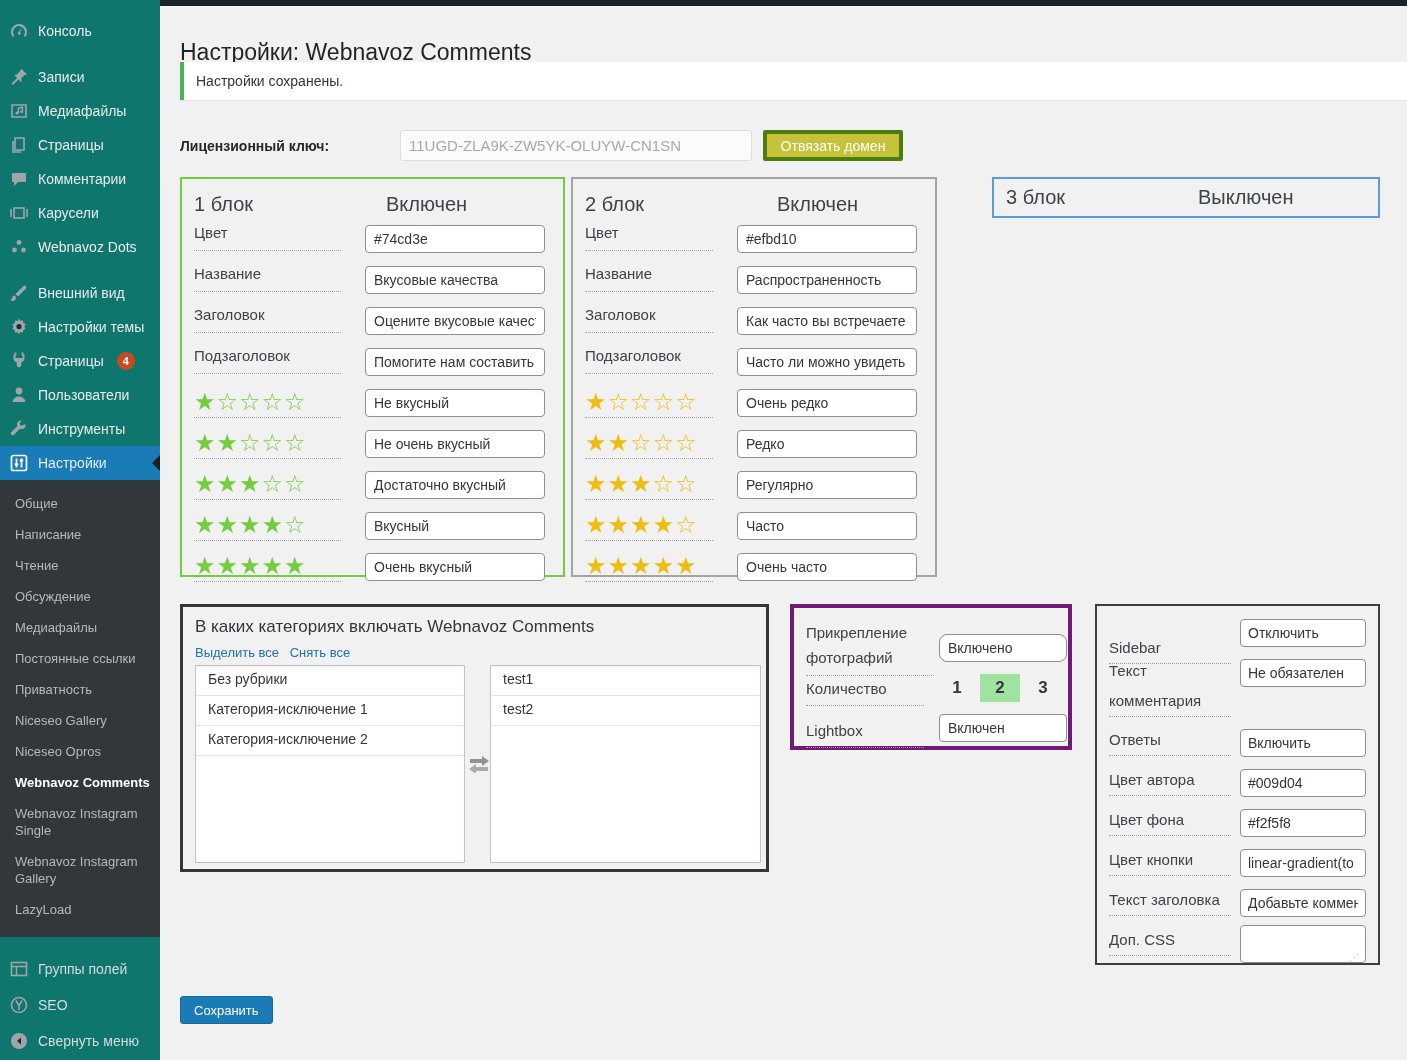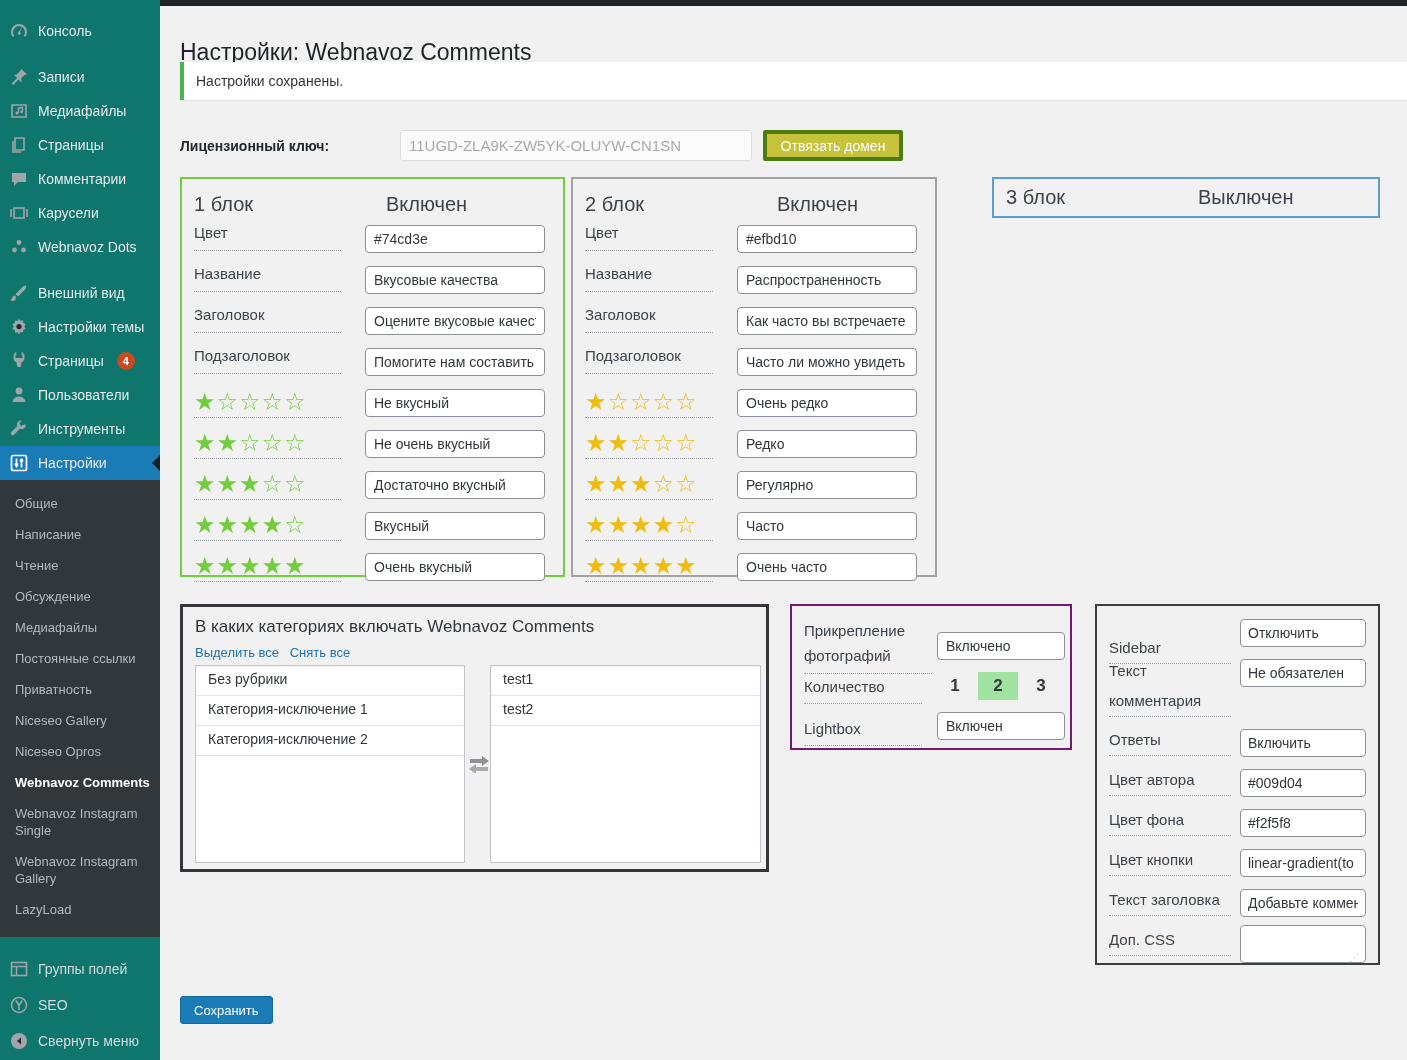--- a/index.html
+++ b/index.html
@@ -50,21 +50,21 @@
   .panel{position:absolute;box-sizing:border-box;background:#f1f1f1;}
   .cats{left:20px;top:604px;width:589px;height:268px;border:3px solid #33373b;}
   .cats-title{position:absolute;left:12px;top:10px;font-size:17px;color:#32373c;}
   .cats-links{position:absolute;left:12px;top:38px;font-size:13px;}
   .cats-links span{color:#2271b1;cursor:pointer;margin-right:7px;}
   .catlist{position:absolute;top:58px;background:#fff;border:1px solid #c3c4c7;box-shadow:inset 0 1px 2px rgba(0,0,0,.06);overflow:hidden;}
   .catlist.left{left:12px;width:268px;height:196px;}
   .catlist.right{left:307px;width:269px;height:196px;}
   .catlist div{padding:5px 12px;font-size:14px;color:#32373c;border-bottom:1px solid #e2e4e7;height:19px;cursor:pointer;}
   .transfer{position:absolute;left:283px;top:148px;color:#8f9296;}
-  .photos{left:630px;top:604px;width:282px;height:146px;border:2px solid #701a75;}
+  .photos{left:630px;top:604px;width:282px;height:146px;border:4px solid #701a75;}
   .p-label{position:absolute;left:12px;font-size:15px;color:#3c434a;border-bottom:1px dotted #9aa0a5;padding-bottom:5px;}
   .mini-input{position:absolute;background:#fff;border:1px solid #8c8f94;border-radius:4px;font-size:14px;color:#32373c;padding:0 8px;font-family:"Liberation Sans",sans-serif;box-sizing:border-box;height:28px;}
   .chip{position:absolute;top:66px;height:28px;line-height:28px;text-align:center;font-size:17px;font-weight:700;color:#32373c;cursor:pointer;}
   .chip.sel{background:#a0e2a0;}
   .disp{left:935px;top:604px;width:285px;height:361px;border:2px solid #3a3f44;}
   .d-label{position:absolute;left:12px;width:122px;font-size:15px;line-height:30px;color:#3c434a;border-bottom:1px dotted #9aa0a5;}
   .d-input{position:absolute;left:143px;width:126px;height:28px;box-sizing:border-box;background:#fff;border:1px solid #8c8f94;border-radius:4px;font-size:14px;color:#32373c;padding:0 7px;font-family:"Liberation Sans",sans-serif;}
   .d-textarea{position:absolute;left:143px;width:126px;height:38px;box-sizing:border-box;background:#fff;border:1px solid #8c8f94;border-radius:4px;resize:none;font-family:"Liberation Sans",sans-serif;}
   .grip{position:absolute;left:252px;top:346px;font-size:10px;color:#b5b9bd;pointer-events:none;}
   .save-btn{position:absolute;left:20px;top:996px;height:28px;padding:0 13px;background:#1a7cb7;border:1px solid #16699b;border-radius:3px;color:#fff;font-size:13px;cursor:pointer;font-family:"Liberation Sans",sans-serif;}
@@ -362,21 +362,21 @@
             <path d="M22 12H10V9l-7 5 7 5v-3h12z" opacity="0.75"></path>
           </svg></span>
       <div class="catlist right">
         <div>test1</div>
         <div>test2</div>
       </div>
     </div>
 
     <div class="panel photos">
       <div class="p-label" style="top:12px;width:128px;line-height:25px;">Прикрепление фотографий</div>
-      <div class="mini-input" style="left:145px;top:26px;width:128px;line-height:26px;">Включено</div>
+      <div class="mini-input" style="left:145px;top:26px;width:128px;line-height:26px;border-radius:8px;">Включено</div>
       <div class="p-label" style="top:70px;width:118px;line-height:22px;">Количество</div>
       <span class="chip" style="left:150px;width:26px;">1</span>
       <span class="chip sel" style="left:186px;width:40px;">2</span>
       <span class="chip" style="left:236px;width:26px;">3</span>
       <div class="p-label" style="top:112px;width:118px;line-height:22px;">Lightbox</div>
       <div class="mini-input" style="left:145px;top:106px;width:128px;line-height:26px;">Включен</div>
     </div>
 
     <div class="panel disp">
       <div class="d-label" style="top:27px;">Sidebar</div>

